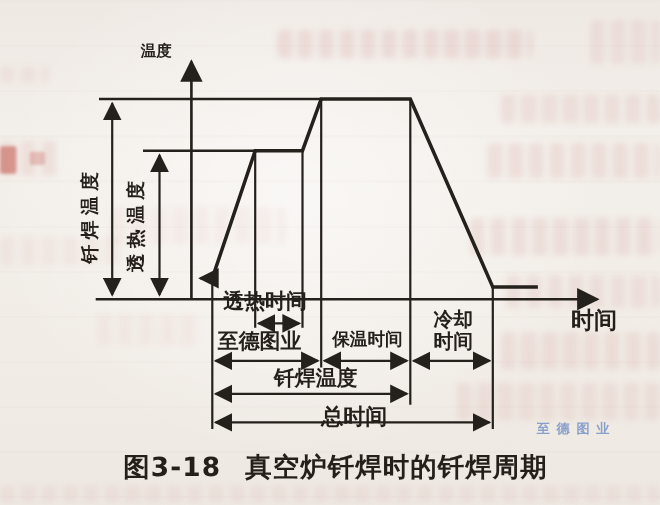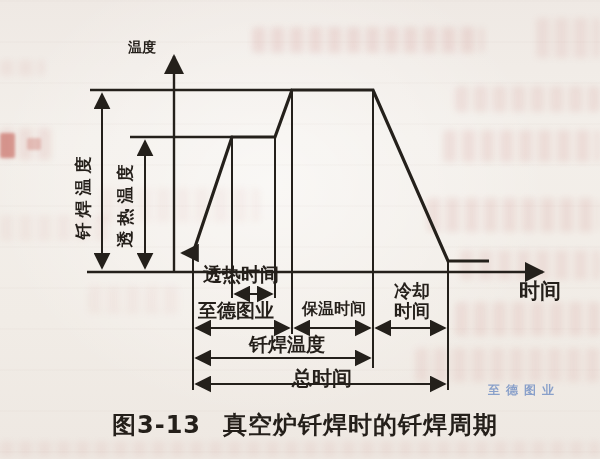--- a/index.html
+++ b/index.html
@@ -108,18 +108,18 @@
 <div class="lbl" style="left:186px;top:300px;width:100px;font-size:19px">至德图业</div>
 <div class="lbl" style="left:289px;top:300px;width:90px;font-size:16px">保温时间</div>
 <div class="lbl" style="left:383px;top:281px;width:58px;font-size:18px">
   <div>冷却</div>
   <div>时间</div>
 </div>
 <div class="lbl" style="left:240px;top:334px;width:94px;font-size:19px">钎焊温度</div>
 <div class="lbl" style="left:285px;top:367px;width:74px;font-size:20px">总时间</div>
 
 <div class="lbl caption" style="left:105px;top:412px;width:400px;font-size:24px">
-  <span>图3-13</span><span class="gap"></span><span>真空炉钎焊时的钎焊周期</span>
+  <span>图3-18</span><span class="gap"></span><span>真空炉钎焊时的钎焊周期</span>
 </div>
 
 <div class="wm" style="left:488px;top:383px;width:100px">
   <div style="font-size:12px;letter-spacing:6px">至德图业</div>
 </div>
 
 </body></html>

